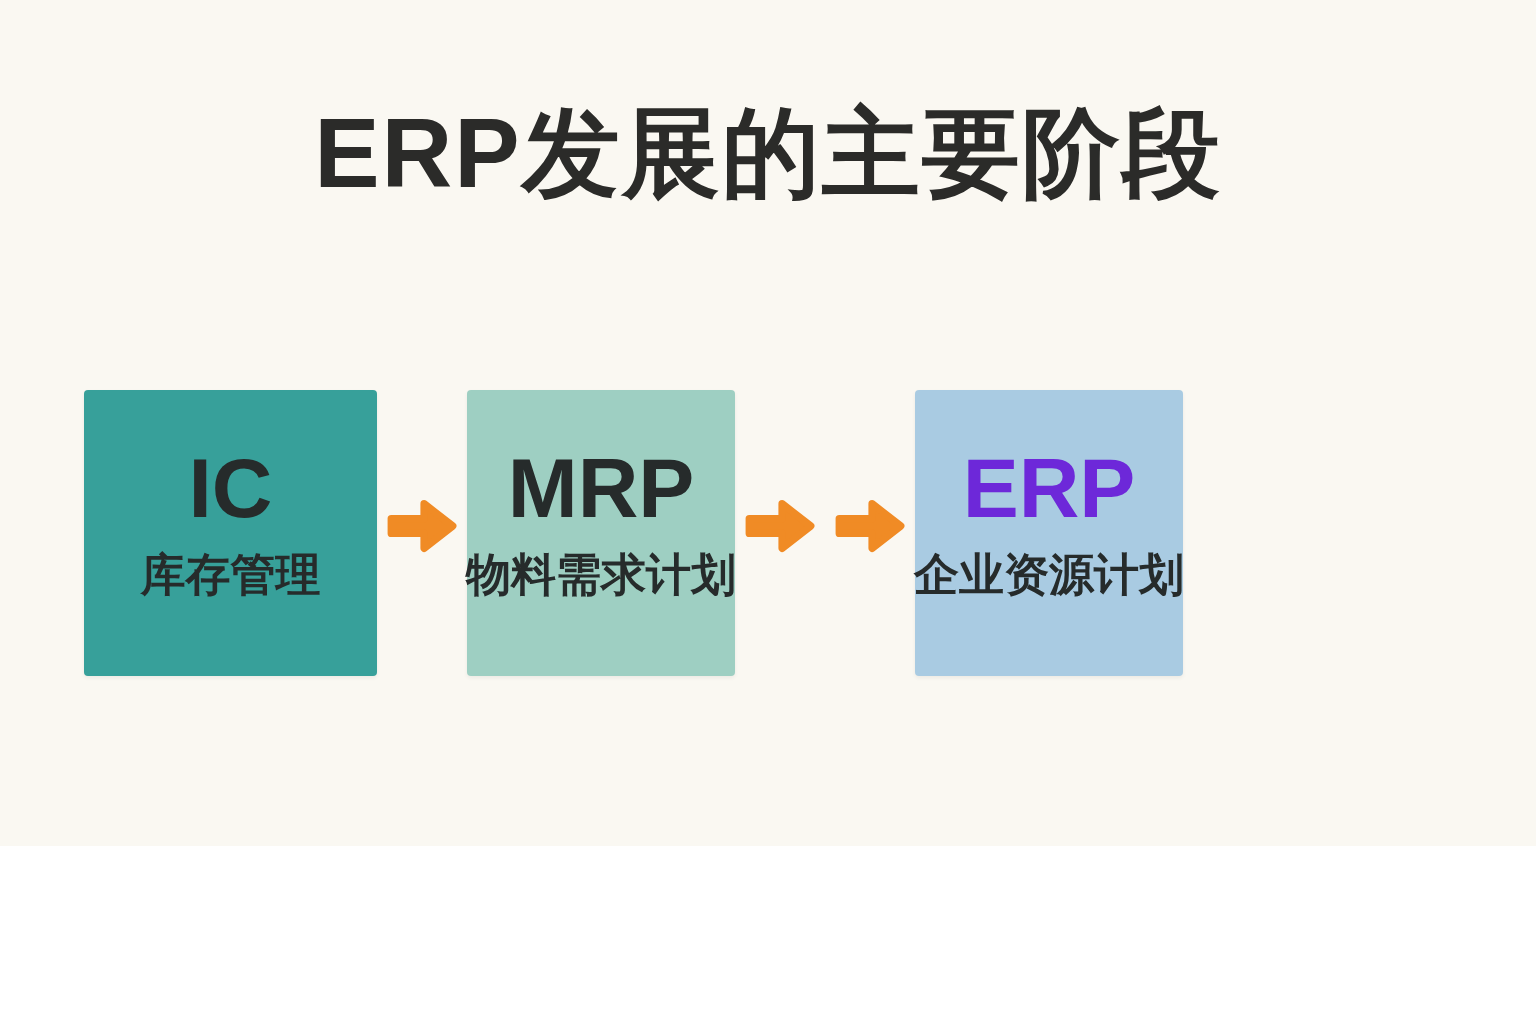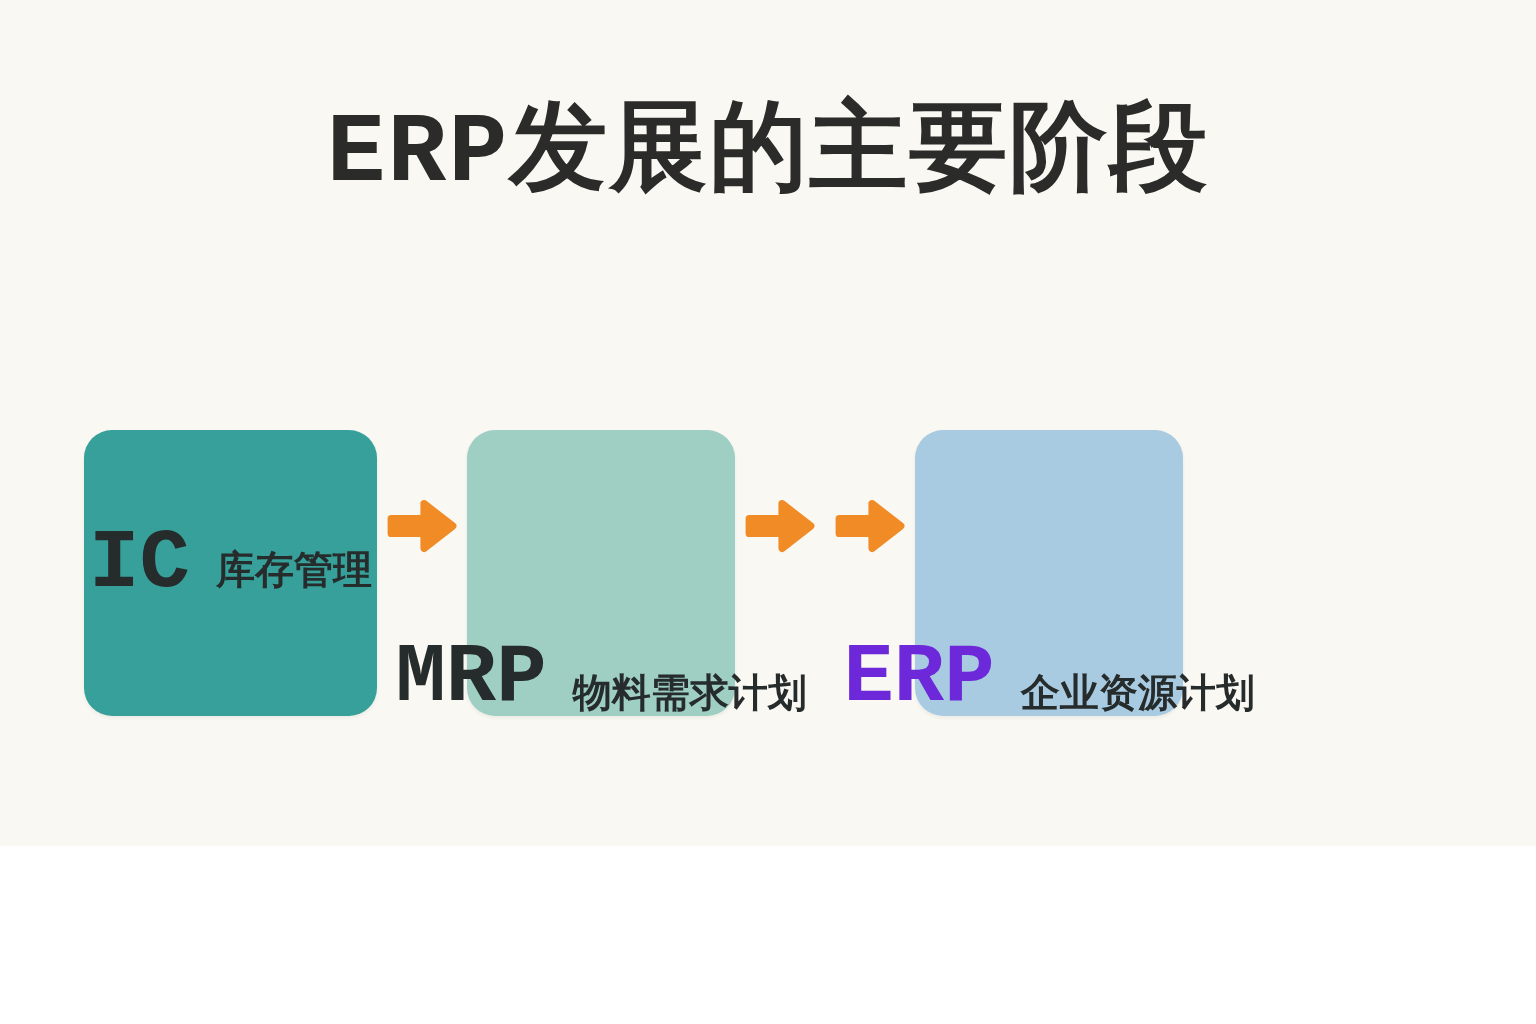--- a/index.html
+++ b/index.html
@@ -7,21 +7,20 @@
     padding: 0;
     width: 1536px;
     height: 1024px;
     overflow: hidden;
     font-family: "Liberation Sans", "DejaVu Sans", sans-serif;
   }
   .canvas {
     position: relative;
     width: 1536px;
     height: 846px;
-    font-family: Liberation Mono, monospace;
   }
   .title {
     position: absolute;
     top: 96px;
     left: 0;
     width: 100%;
     text-align: center;
     font-size: 98px;
     line-height: 1.18;
     font-weight: bold;
@@ -30,41 +29,40 @@
   }
   .stage-row {
     position: absolute;
     top: 390px;
     left: 84px;
     display: flex;
     align-items: flex-start;
   }
   .stage-box {
     height: 286px;
-    border-radius: 28px;
+    border-radius: 4px;
     display: flex;
-    flex-direction: row;
+    flex-direction: column;
     align-items: center;
     justify-content: center;
     gap: 26px;
     box-shadow: 0 2px 4px rgba(0,0,0,0.06);
-    margin-top: 40px;
   }
   .stage-box.w-first { width: 293px; }
-  .stage-box.w-std  { width: 268px; align-items: flex-end; }
+  .stage-box.w-std  { width: 268px; }
   .stage-acronym {
     font-size: 84px;
     font-weight: bold;
     line-height: 0.9;
     letter-spacing: 0px;
     white-space: nowrap;
     margin-top: -18px;
   }
   .stage-label {
-    font-size: 39px;
+    font-size: 45px;
     font-weight: bold;
     line-height: 1;
     white-space: nowrap;
   }
   .arrow-cell {
     width: 90px;
     height: 286px;
     display: flex;
     align-items: center;
     justify-content: center;

